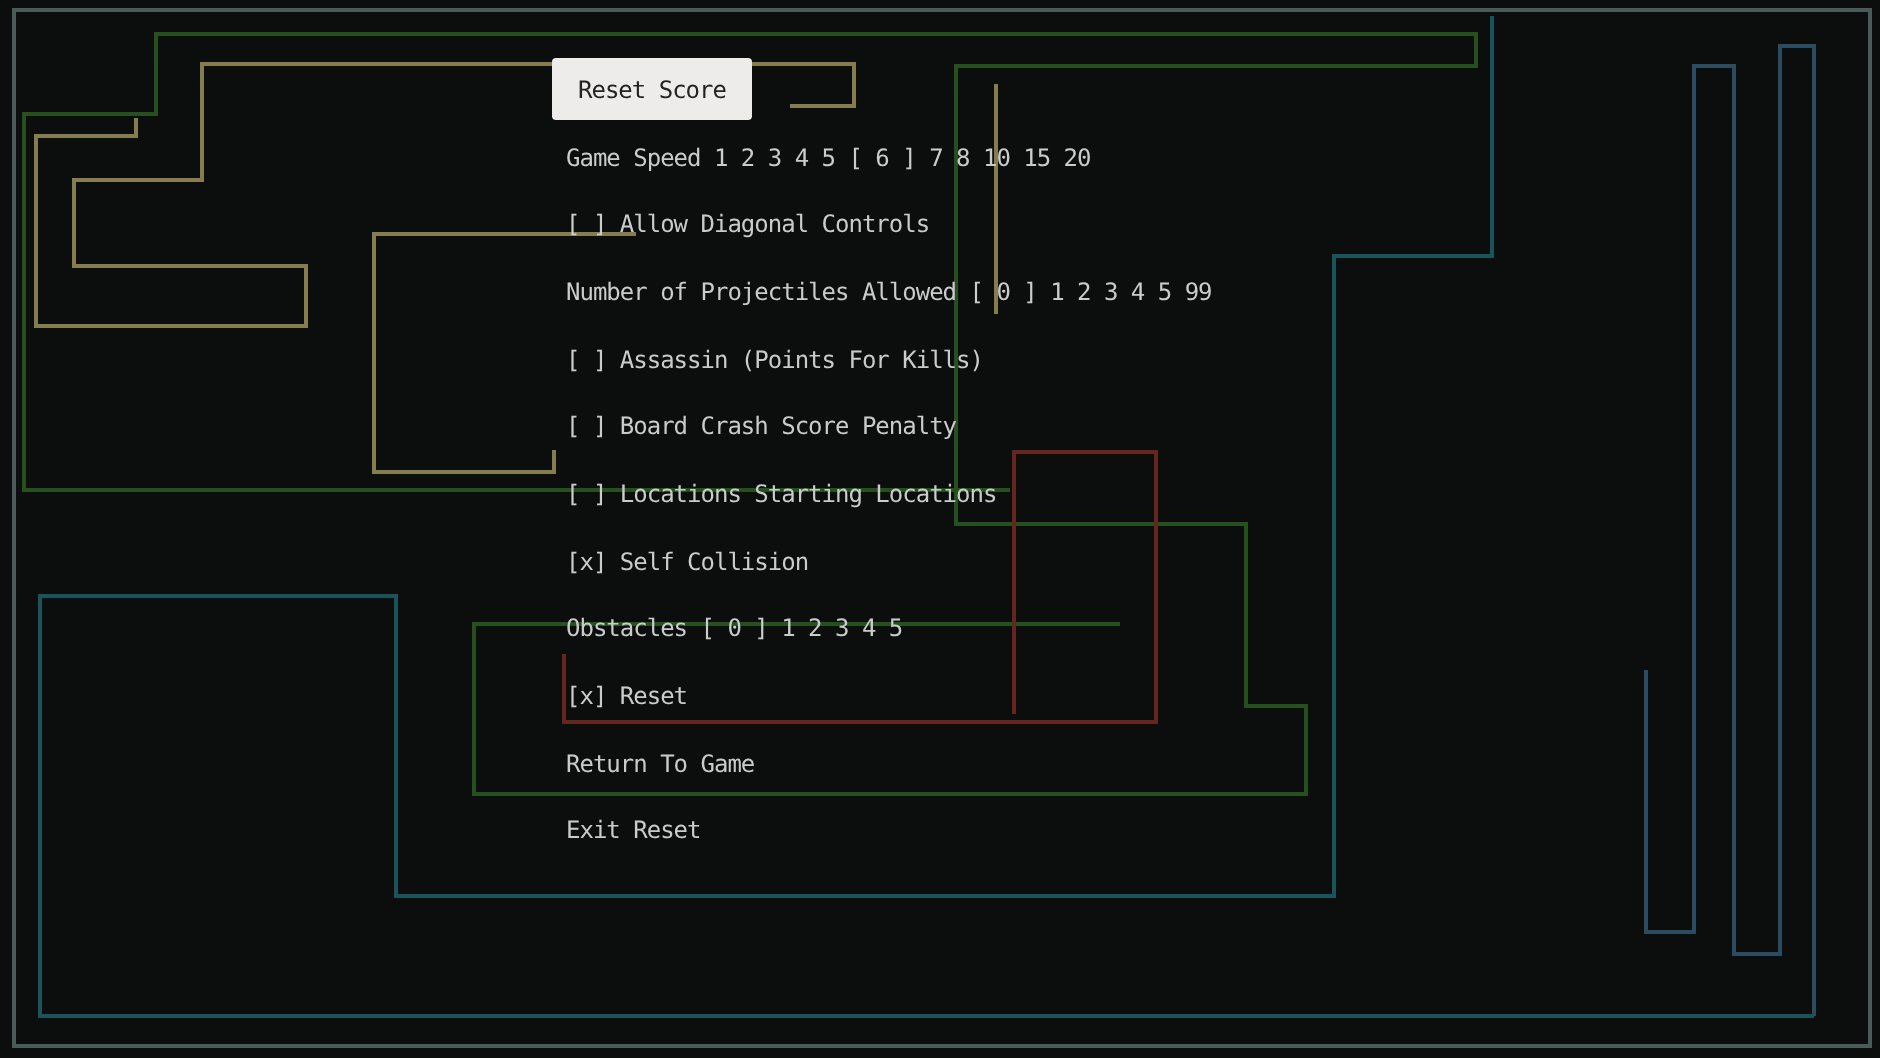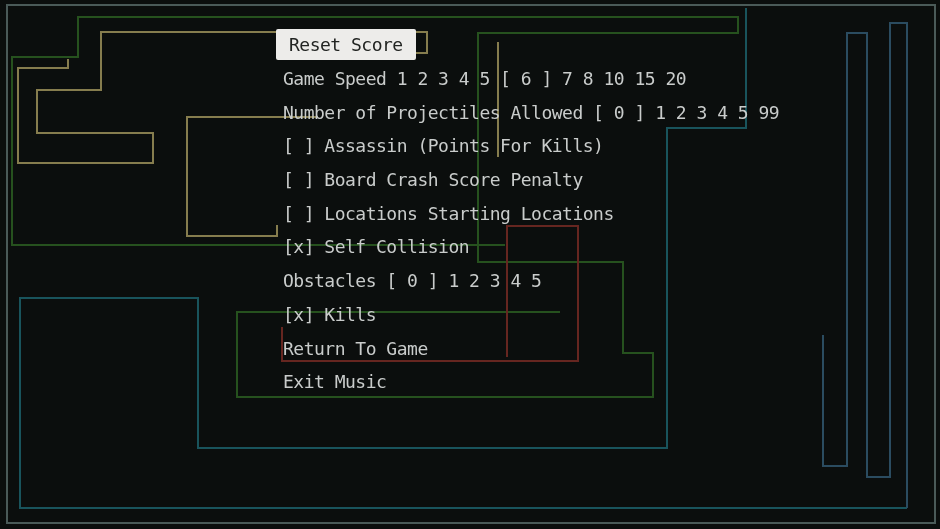--- a/index.html
+++ b/index.html
@@ -11,21 +11,21 @@
     font-family:"DejaVu Sans Mono", monospace;
   }
   .trail-layer{
     position:absolute;left:0;top:0;width:940px;height:529px;
     shape-rendering:crispEdges;
   }
   .trail-layer path{fill:none;stroke-width:2px;}
   .menu{
     position:absolute;left:283px;top:28px;
     color:#c9cccb;
-    font-size:18px;
+    font-size:12px;
     letter-spacing:-0.5px;
     white-space:nowrap;
   }
   .row{
     height:33.7px;
     display:flex;align-items:center;
     white-space:nowrap;
     cursor:default;
   }
   .sel-box{
@@ -55,35 +55,36 @@
     </svg>
 
   <div class="menu">
 
     <div class="row">
       <span class="sel-box">Reset Score</span>
     </div>
 
     <div class="row">Game Speed 1 2 3 4 5 [ 6 ] 7 8 10 15 20</div>
 
+    <div class="row">[ ] Allow Diagonal Controls</div>
 
     <div class="row">Number of Projectiles Allowed [ 0 ] 1 2 3 4 5 99</div>
 
     <div class="row">[ ] Assassin (Points For Kills)</div>
 
     <div class="row">[ ] Board Crash Score Penalty</div>
 
     <div class="row">[ ] Locations Starting Locations</div>
 
 
 
     <div class="row">[x] Self Collision</div>
 
     <div class="row">Obstacles [ 0 ] 1 2 3 4 5</div>
 
-    <div class="row">[x] Kills</div>
+    <div class="row">[x] Reset</div>
 
     <div class="row">Return To Game</div>
 
-    <div class="row">Exit Music</div>
+    <div class="row">Exit Reset</div>
 
   </div>
 </div>
 
 </body></html>

